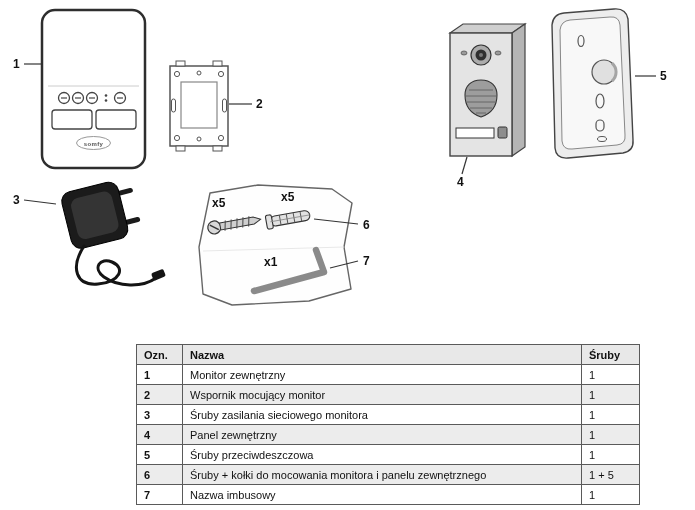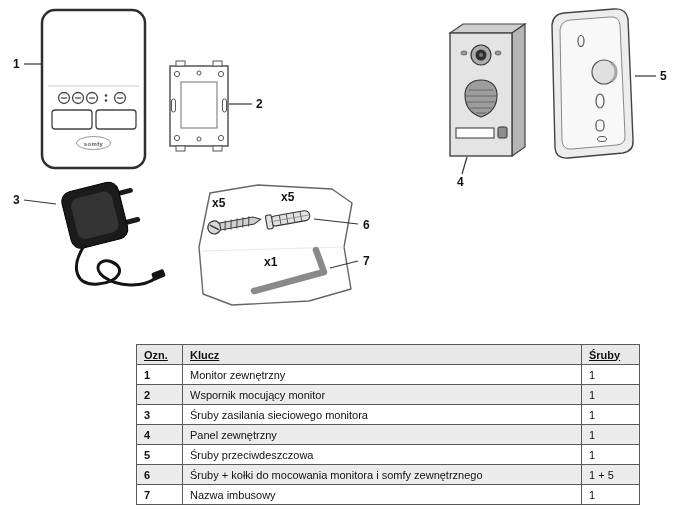--- a/index.html
+++ b/index.html
@@ -3,21 +3,21 @@
 <meta charset="utf-8">
 <style>
   html,body{margin:0;padding:0;background:#fff;}
   #page{position:relative;width:695px;height:510px;background:#ffffff;font-family:"Liberation Sans",sans-serif;overflow:hidden;}
   #diagram{position:absolute;top:0;left:0;}
   .co{font:bold 12px "Liberation Sans",sans-serif;fill:#111;}
   .qty{font:bold 12px "Liberation Sans",sans-serif;fill:#111;}
   .brand{font:bold 6px "Liberation Sans",sans-serif;fill:#555;letter-spacing:.4px;}
   table.parts{position:absolute;left:136px;top:344px;width:504px;border-collapse:collapse;border:1.5px solid #3a3a3a;table-layout:fixed;}
   table.parts th,table.parts td{border:1px solid #5a5a5a;padding:1px 7px;font-size:11px;color:#111;height:17px;text-align:left;vertical-align:middle;white-space:nowrap;overflow:hidden;}
-  table.parts th{font-weight:bold;background:#e8e8e8;text-decoration:underline;}
+  table.parts th{font-weight:bold;background:#e8e8e8;}
   table.parts td.ozn{font-weight:bold;}
   table.parts tr.alt td{background:#ececec;}
 </style>
 </head>
 <body>
 
 <div id="page">
 
   <svg id="diagram" width="695" height="335" viewBox="0 0 695 335">
 
@@ -144,21 +144,21 @@
 
   <table class="parts">
     <colgroup>
       <col style="width:46px">
       <col>
       <col style="width:58px">
     </colgroup>
     <thead>
       <tr>
         <th>Ozn.</th>
-        <th>Klucz</th>
+        <th>Nazwa</th>
         <th>Śruby</th>
       </tr>
     </thead>
     <tbody>
       <tr>
         <td class="ozn">1</td>
         <td>Monitor zewnętrzny</td>
         <td>1</td>
       </tr>
       <tr class="alt">
@@ -176,21 +176,21 @@
         <td>Panel zewnętrzny</td>
         <td>1</td>
       </tr>
       <tr>
         <td class="ozn">5</td>
         <td>Śruby przeciwdeszczowa</td>
         <td>1</td>
       </tr>
       <tr class="alt">
         <td class="ozn">6</td>
-        <td>Śruby + kołki do mocowania monitora i somfy zewnętrznego</td>
+        <td>Śruby + kołki do mocowania monitora i panelu zewnętrznego</td>
         <td>1 + 5</td>
       </tr>
       <tr>
         <td class="ozn">7</td>
         <td>Nazwa imbusowy</td>
         <td>1</td>
       </tr>
     </tbody>
   </table>
 

